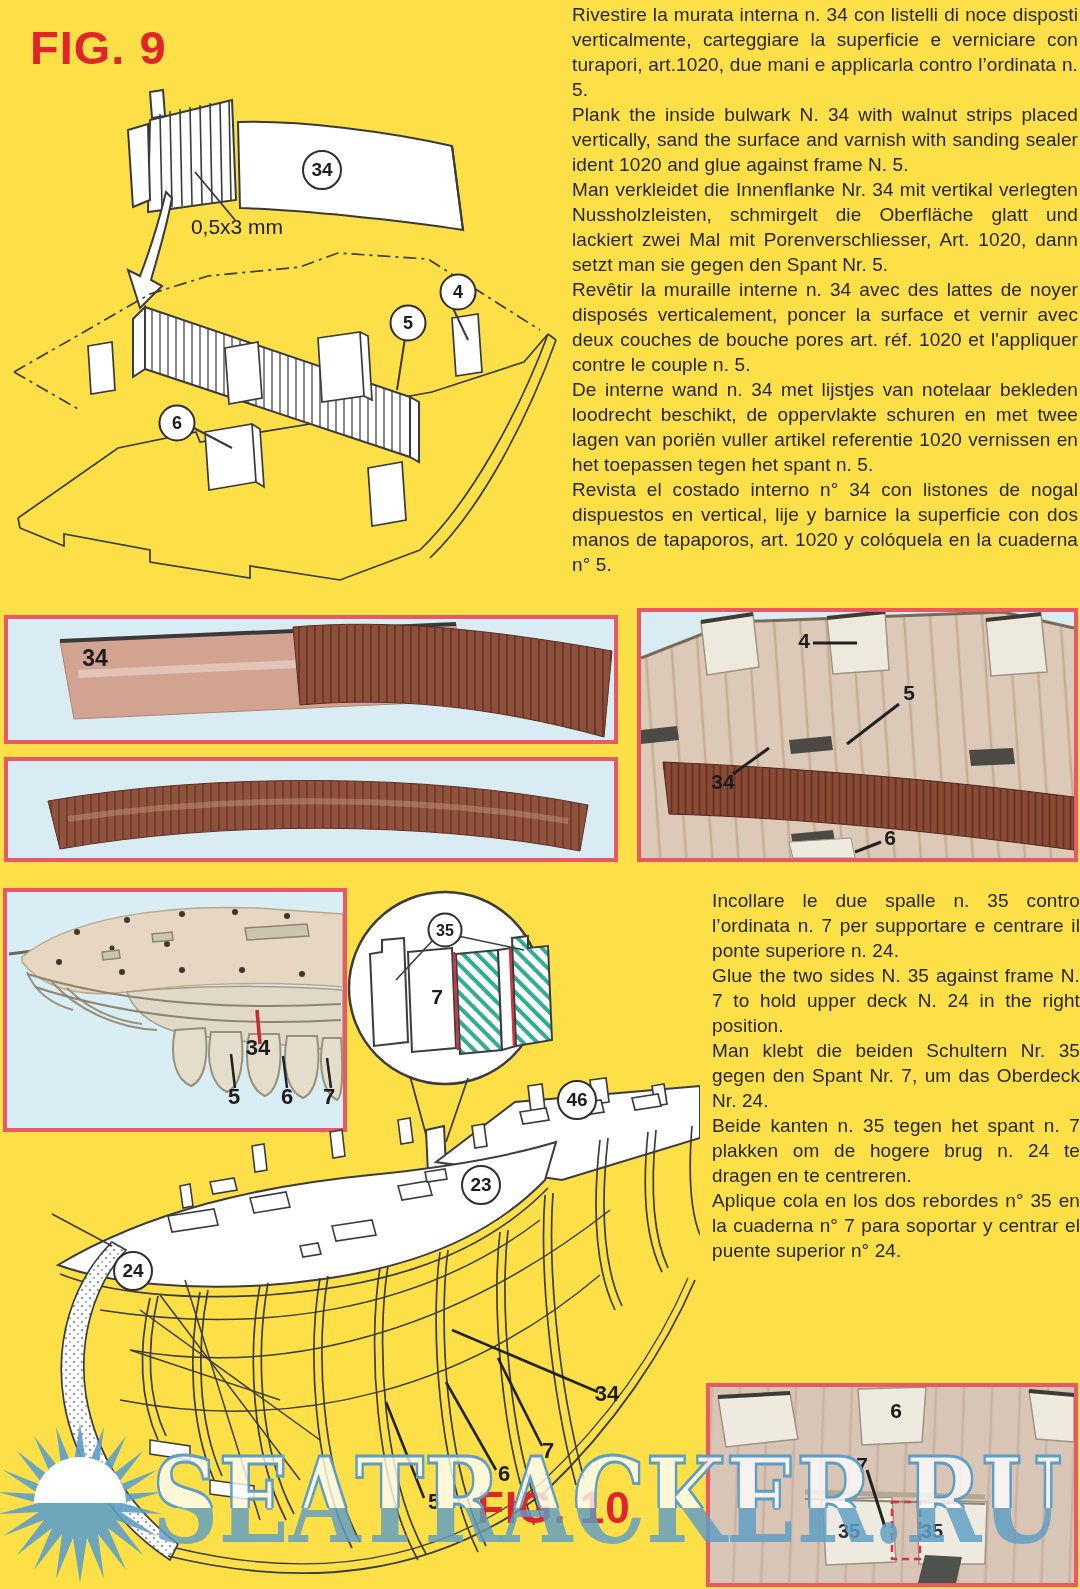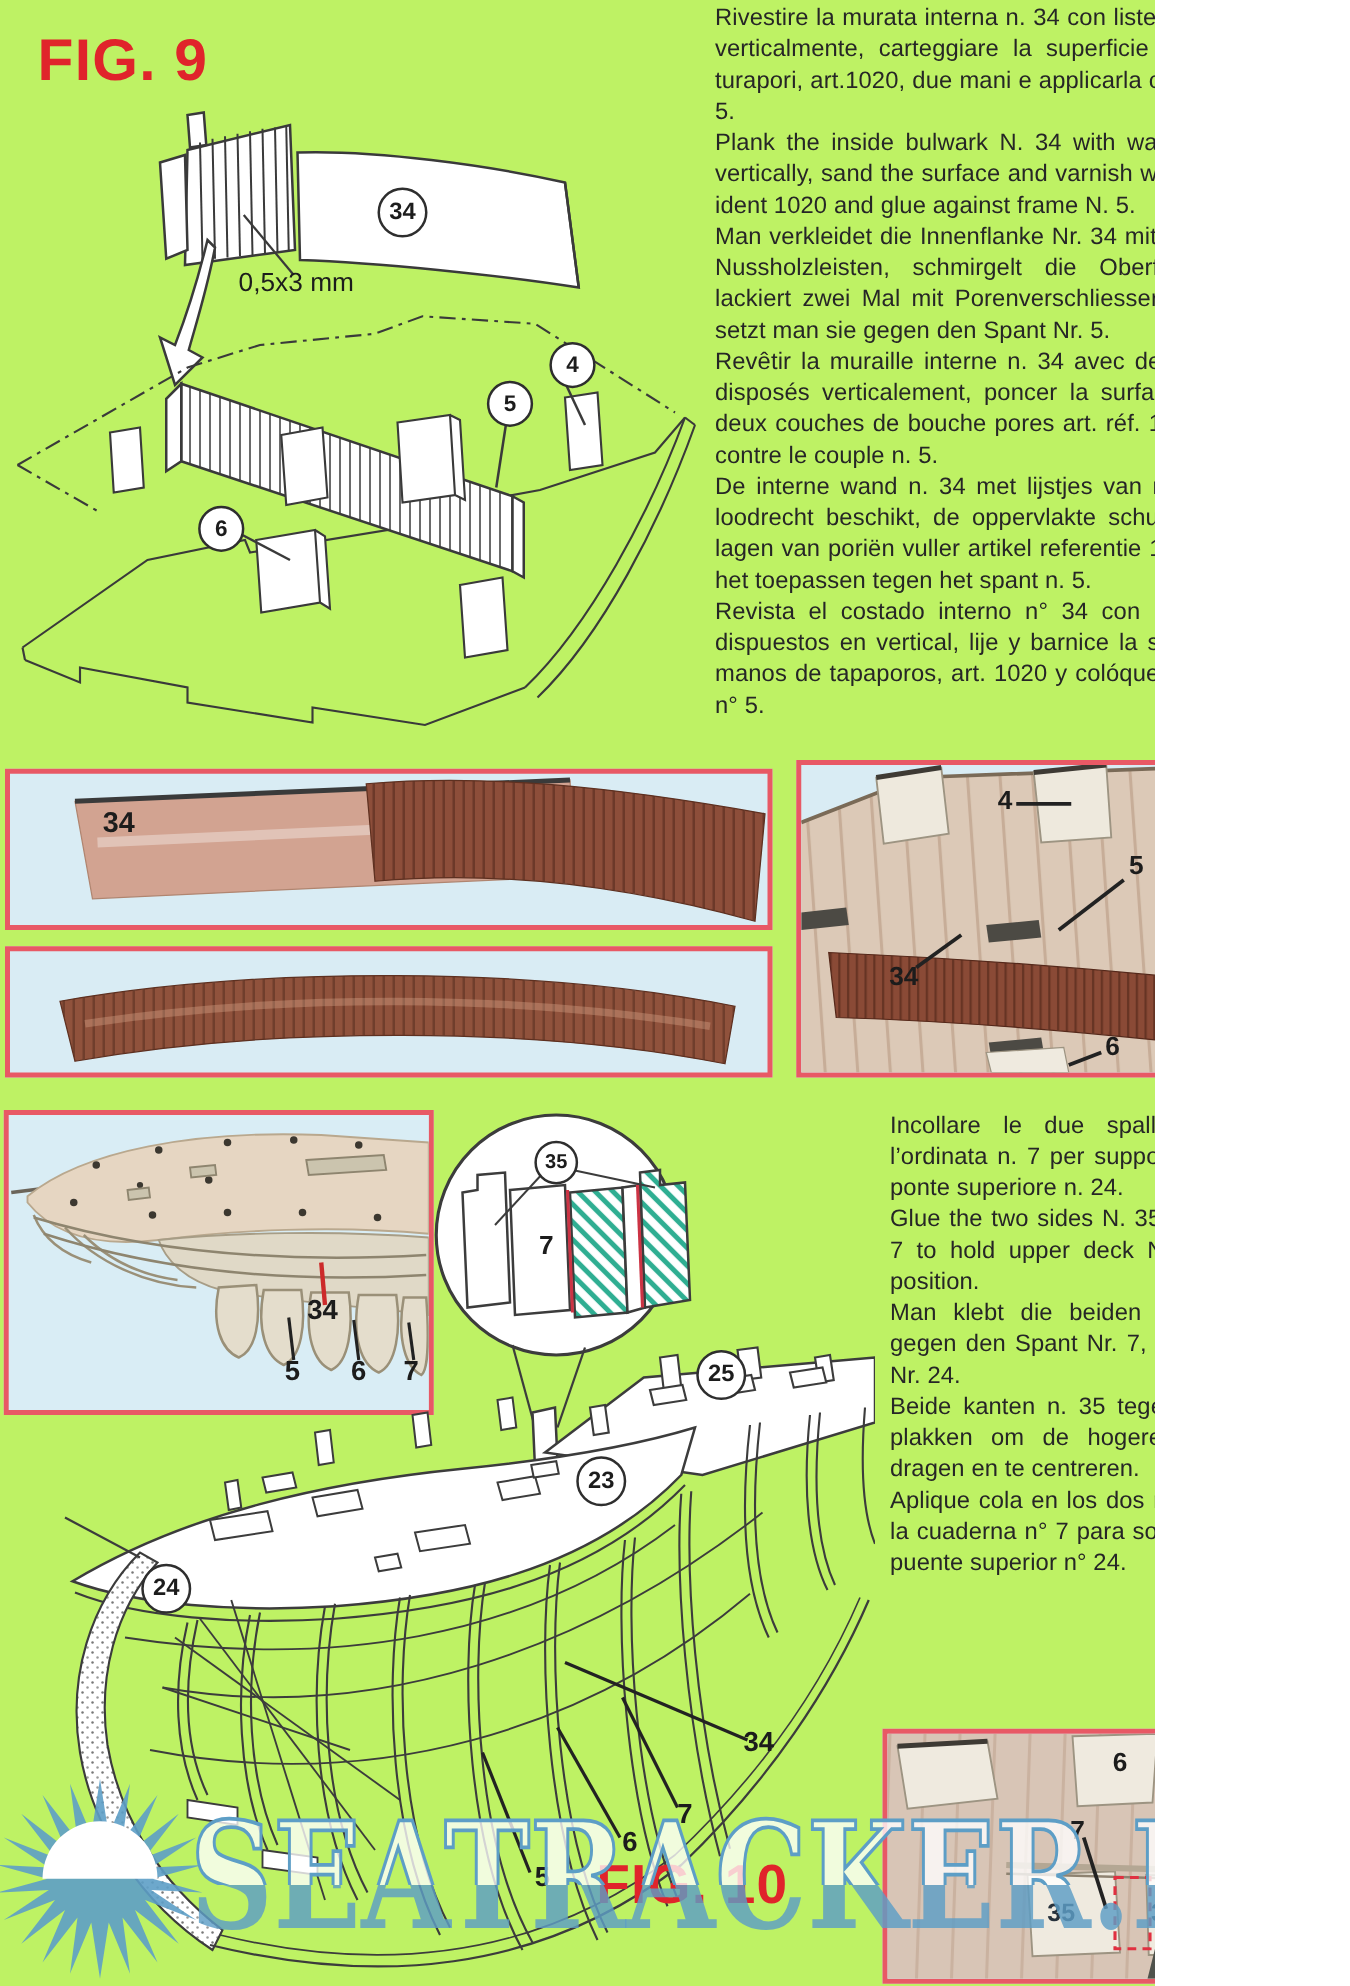--- a/index.html
+++ b/index.html
@@ -1,16 +1,16 @@
 <!DOCTYPE html>
 <html><head>
 <meta charset="utf-8">
 <style>
   html,body{margin:0;padding:0;background:#ffffff;}
-  .page{position:relative;width:924px;height:1589px;background:#bef264;overflow:hidden;
+  .page{position:relative;width:1080px;height:1589px;background:#fde047;overflow:hidden;
         font-family:"Liberation Sans",sans-serif;color:#1e1e1e;}
   .abs{position:absolute;}
   
   .para-block{position:absolute;text-align:justify;color:#262626;
               font-size:19px;line-height:25px;letter-spacing:0.1px;}
   .para-block p{margin:0;}
   
   .fig-title{position:absolute;font-weight:bold;color:#e0242b;letter-spacing:1px;}
   
   .photo{position:absolute;border:4px solid #e85965;background:#d9ecf4;box-sizing:content-box;}
@@ -392,21 +392,21 @@
         <line x1="452" y1="450" x2="598" y2="512"></line>
         <line x1="498" y1="478" x2="542" y2="566"></line>
         <line x1="446" y1="502" x2="496" y2="590"></line>
         <line x1="386" y1="522" x2="424" y2="618"></line>
       </g>
     </g>
   </svg>
 
   <div class="co" style="left:445px;top:930px;width:31px;height:31px;font-size:16px;">35</div>
   <div class="lbl" style="left:437px;top:997px;font-size:21px;">7</div>
-  <div class="co" style="left:577px;top:1100px;width:36px;height:36px;font-size:19px;">25</div>
+  <div class="co" style="left:577px;top:1100px;width:36px;height:36px;font-size:19px;">46</div>
   <div class="co" style="left:481px;top:1185px;width:36px;height:36px;font-size:19px;">23</div>
   <div class="co" style="left:133px;top:1271px;width:36px;height:36px;font-size:19px;">24</div>
   <div class="lbl" style="left:607px;top:1394px;font-size:22px;">34</div>
   <div class="lbl" style="left:548px;top:1451px;font-size:22px;">7</div>
   <div class="lbl" style="left:504px;top:1474px;font-size:22px;">6</div>
   <div class="lbl" style="left:434px;top:1502px;font-size:22px;">5</div>
   <div class="fig-title" style="left:477px;top:1483px;font-size:44px;">FIG. 10</div>
 
   <div class="photo" style="left:706px;top:1383px;width:364px;height:196px;">
     <svg width="364" height="196" viewBox="0 0 364 196">

